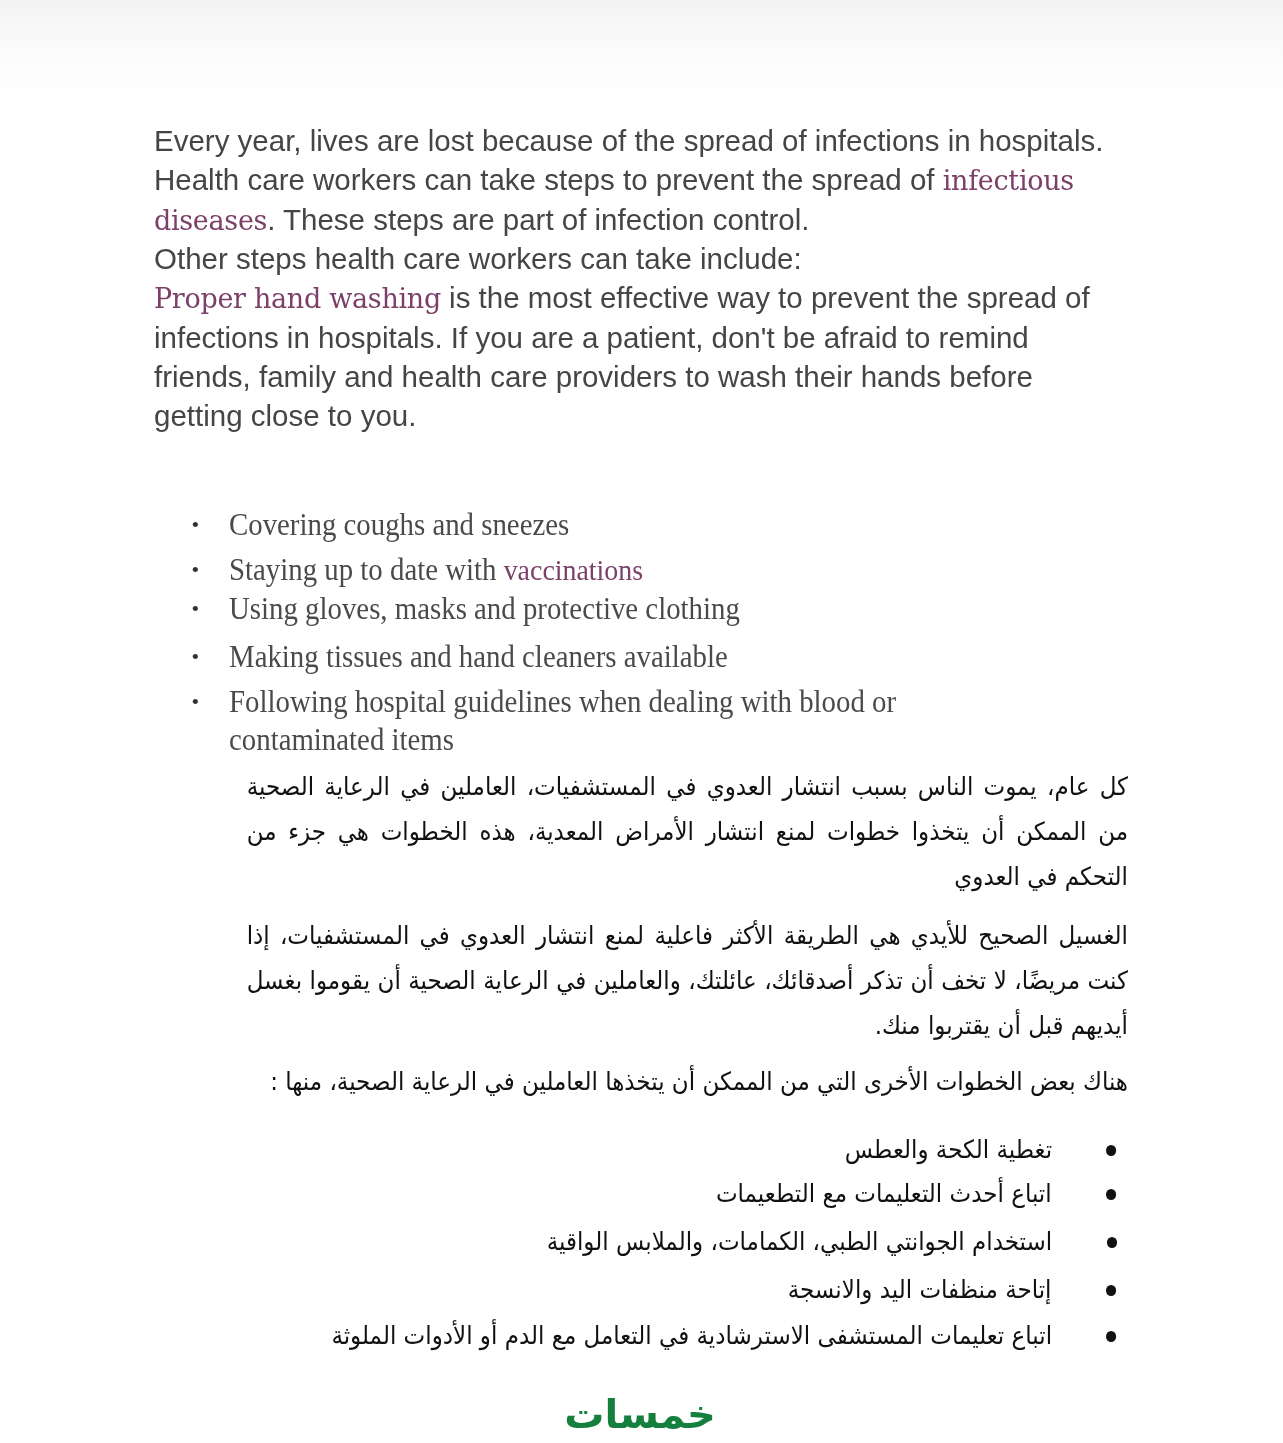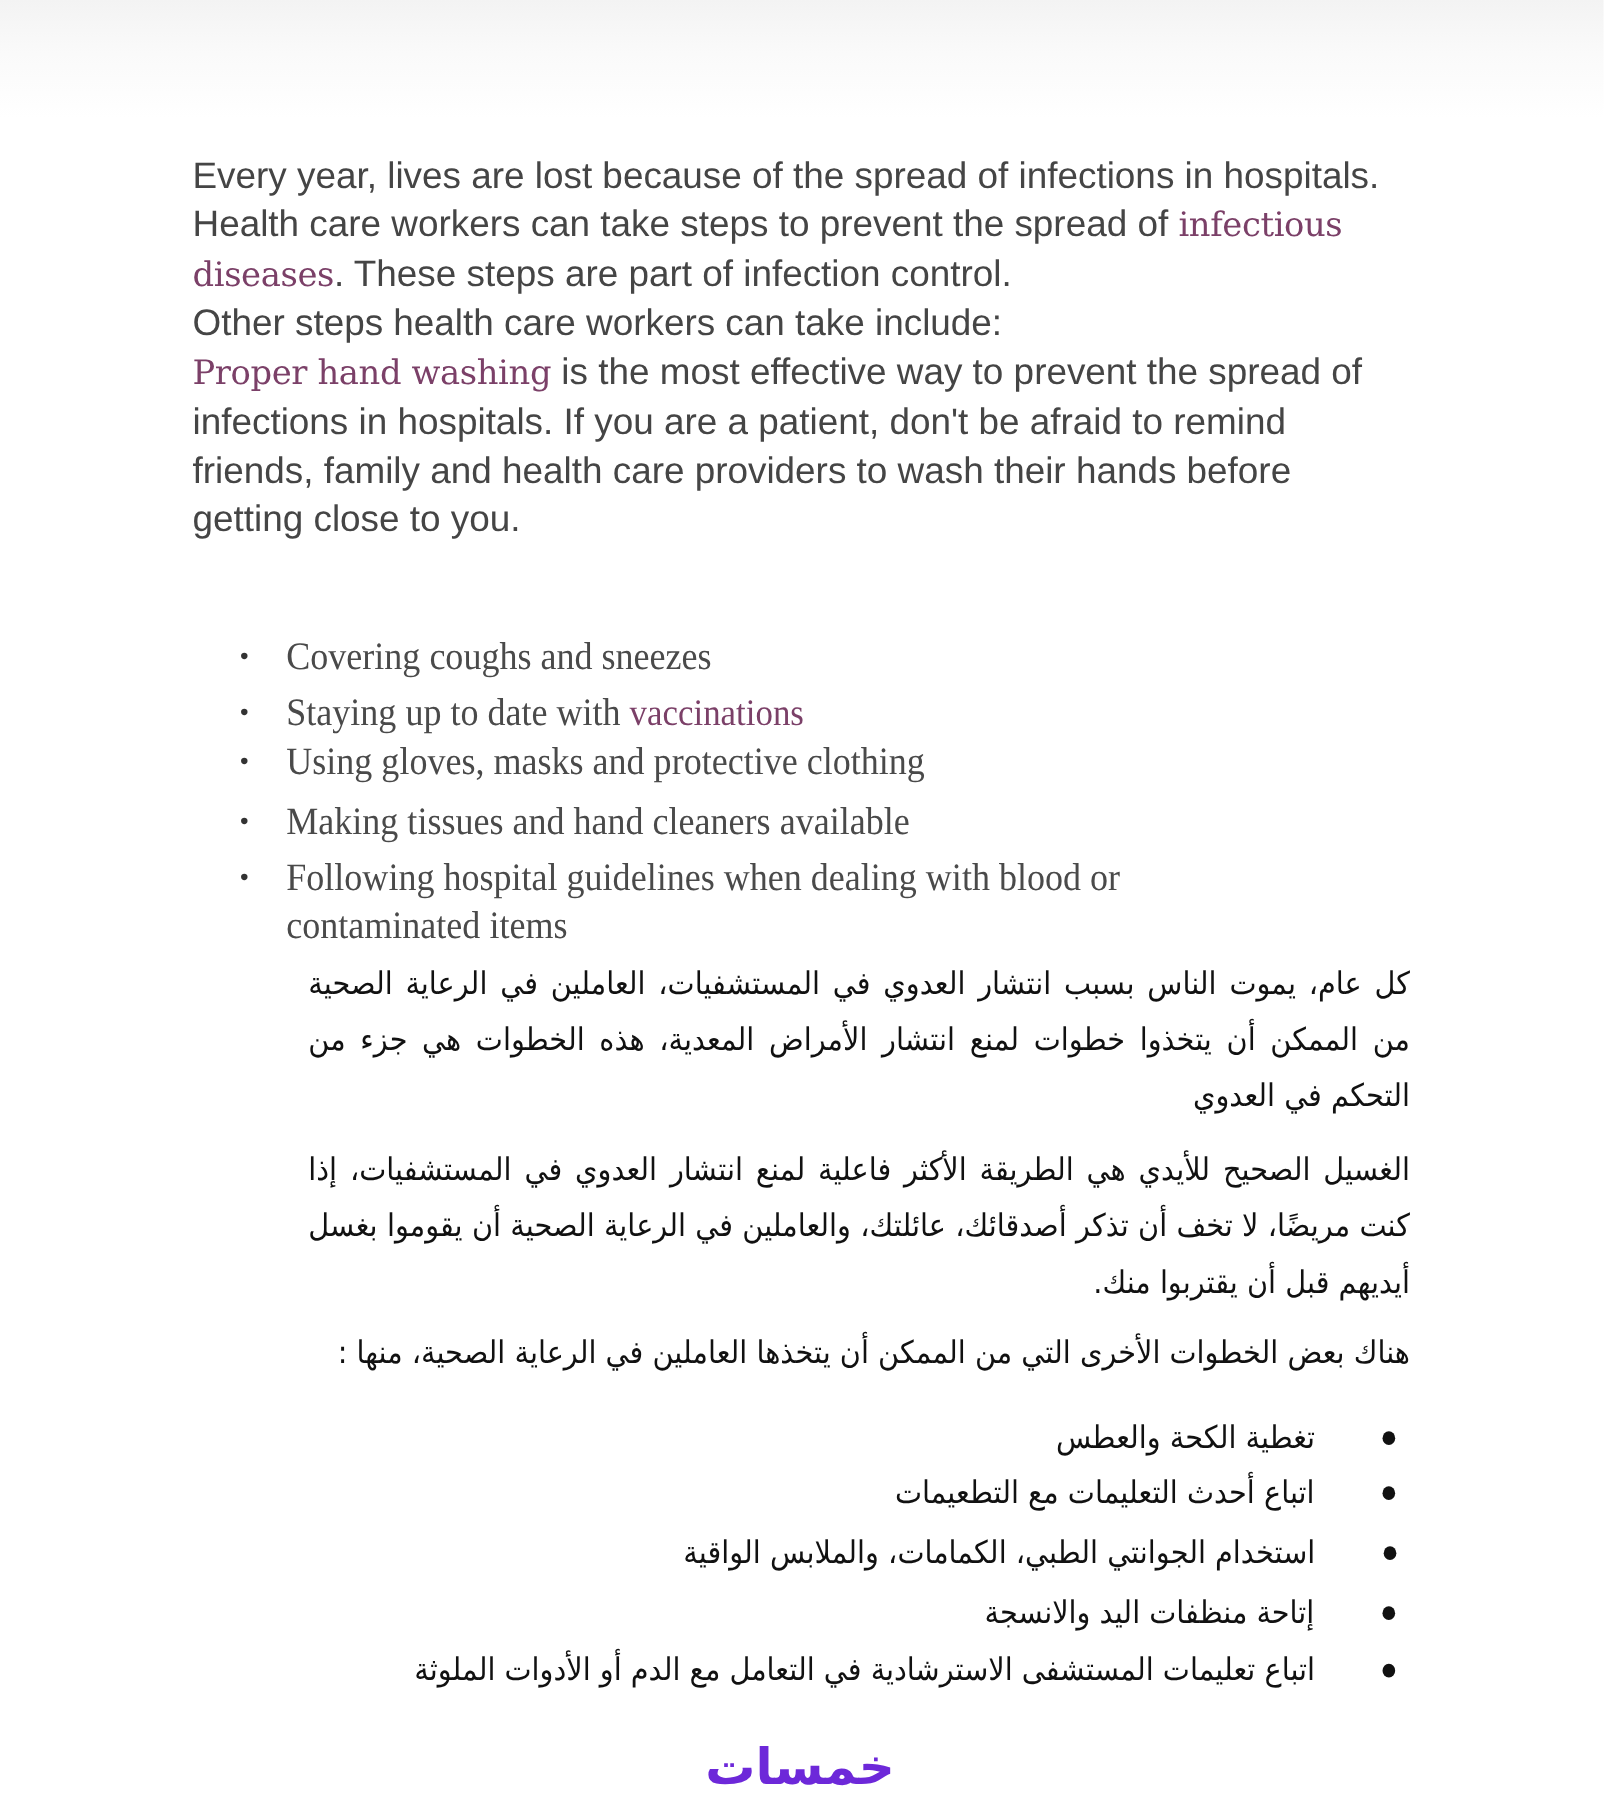--- a/index.html
+++ b/index.html
@@ -113,21 +113,21 @@
     .watermark {
       position: absolute;
       left: 560px;
       top: 1378px;
       width: 160px;
       height: 40px;
       text-align: center;
       font-family: "DejaVu Sans", sans-serif;
       font-size: 40px;
       font-weight: bold;
-      color: #6d28d9;
+      color: #15803d;
       line-height: 40px;
       direction: rtl;
     }
   </style>
 </head>
 <body>
 
 <div class="top-fade"></div>
 
 <div class="page">

